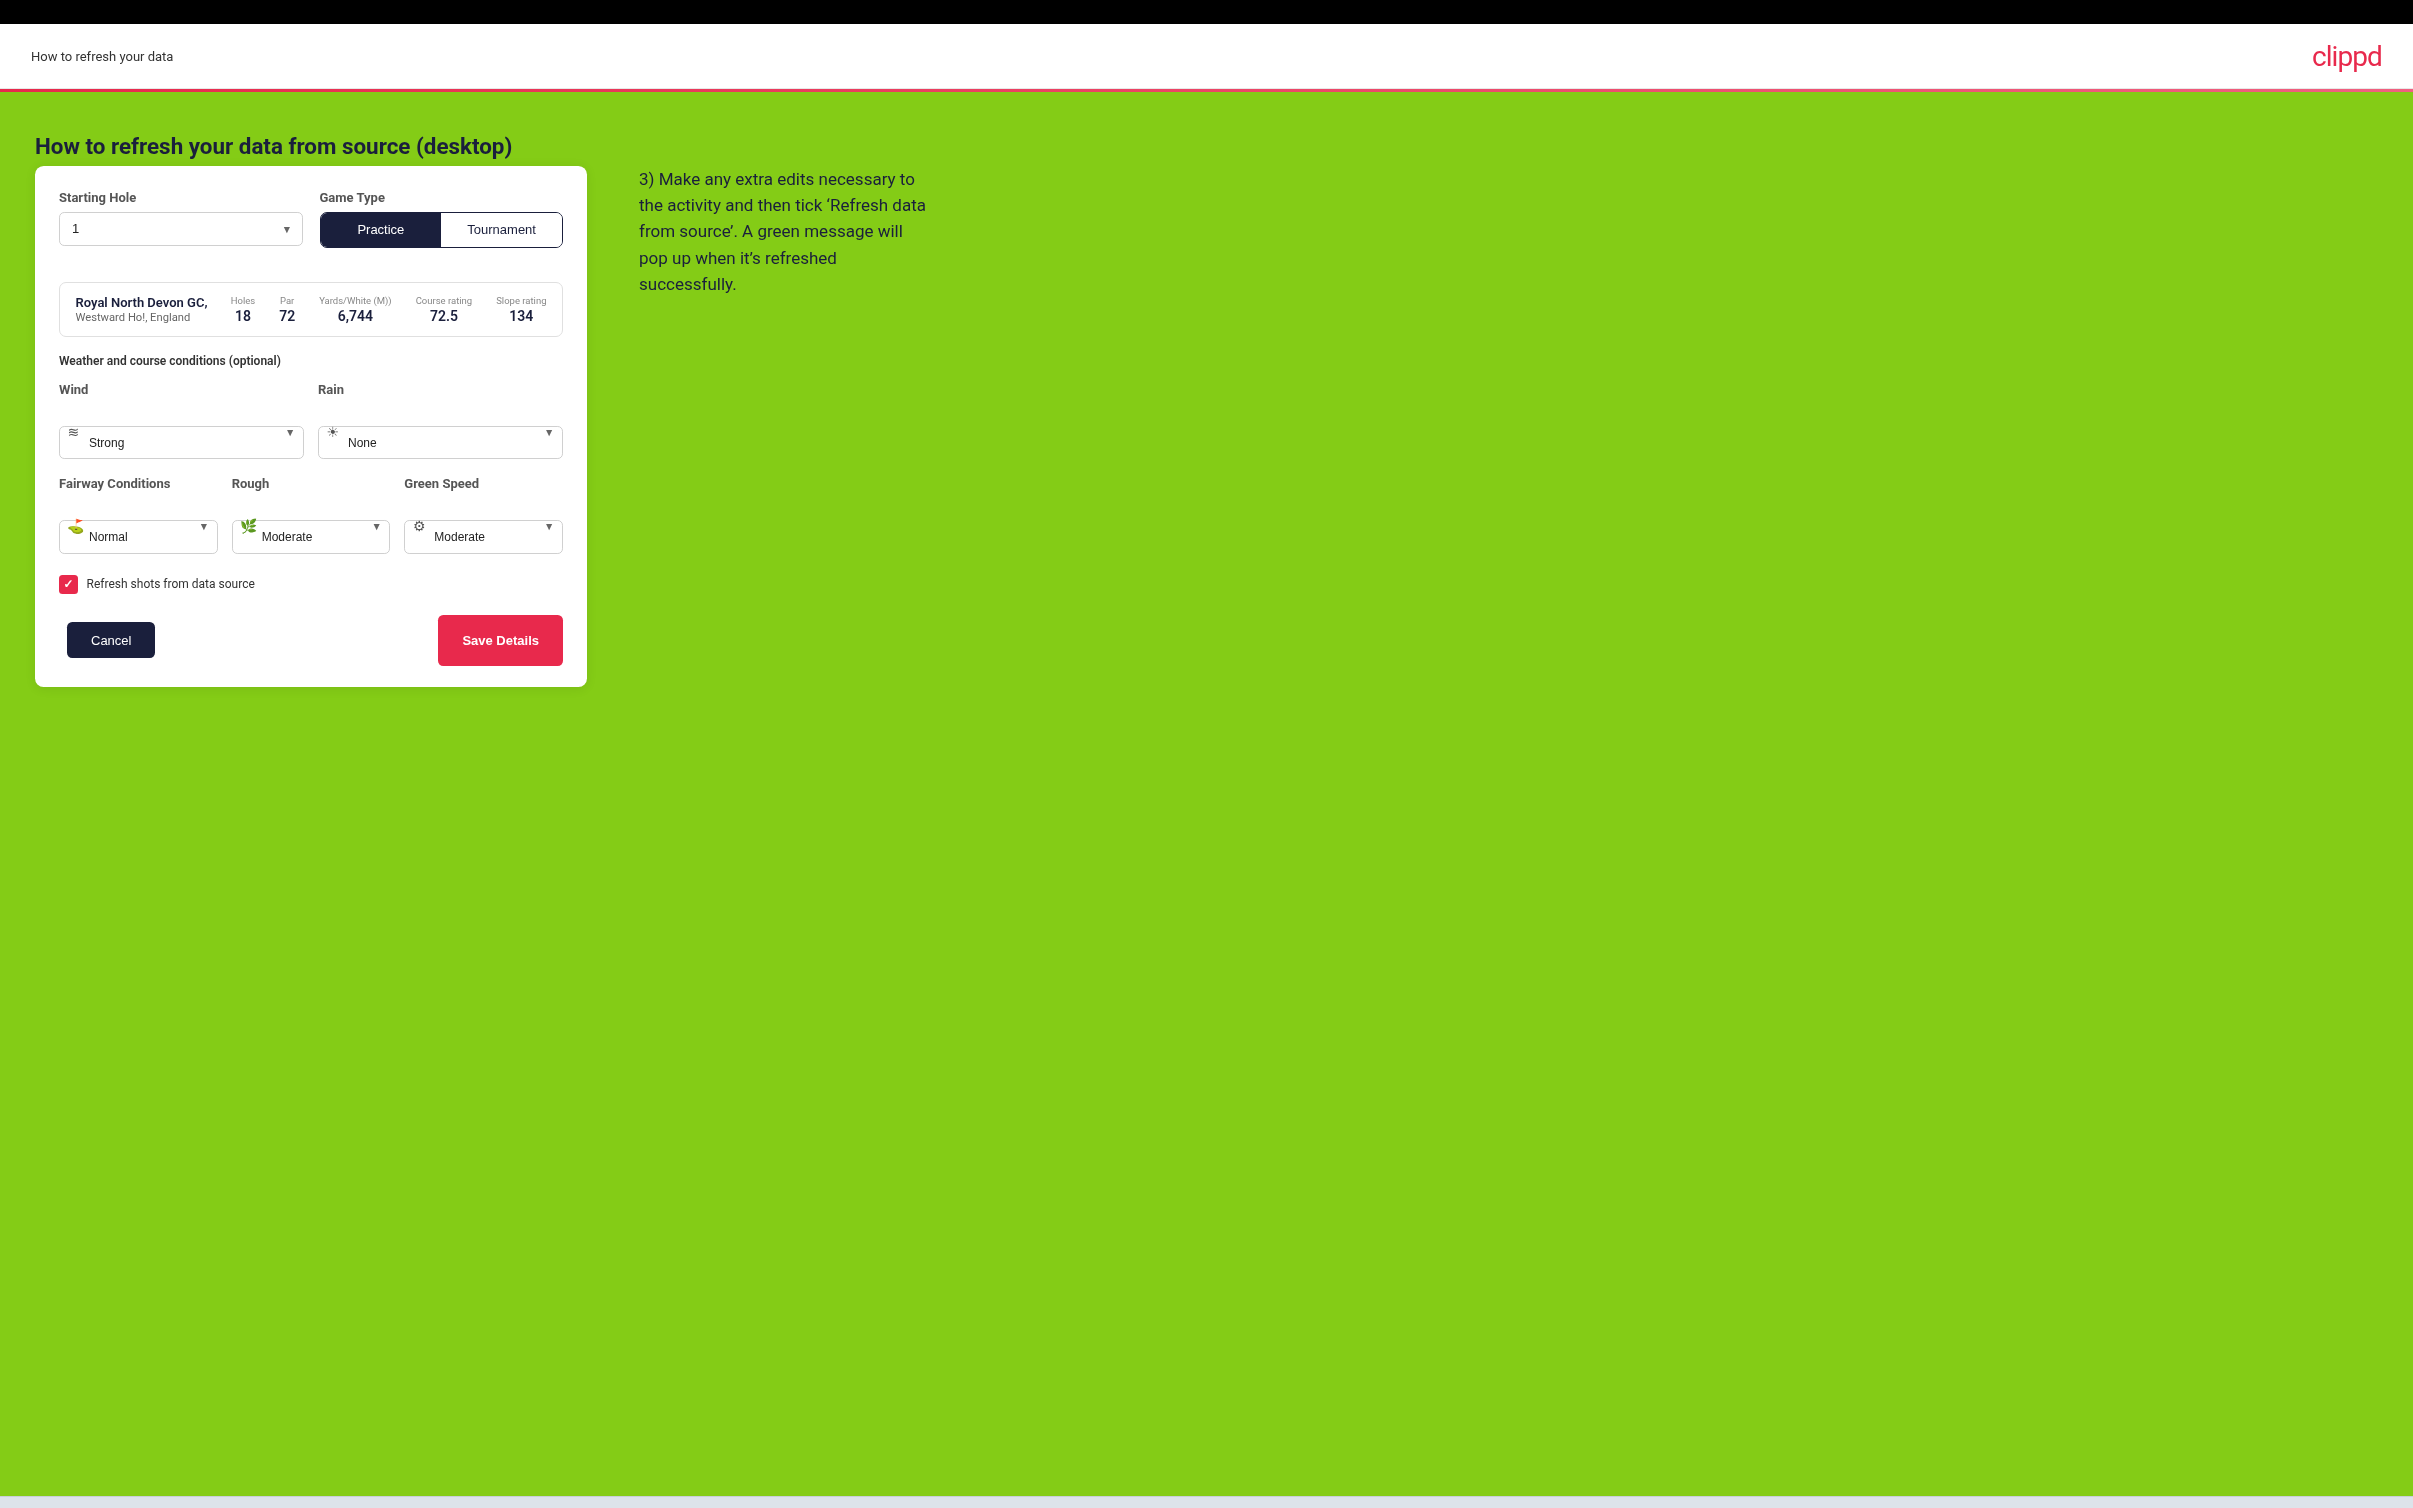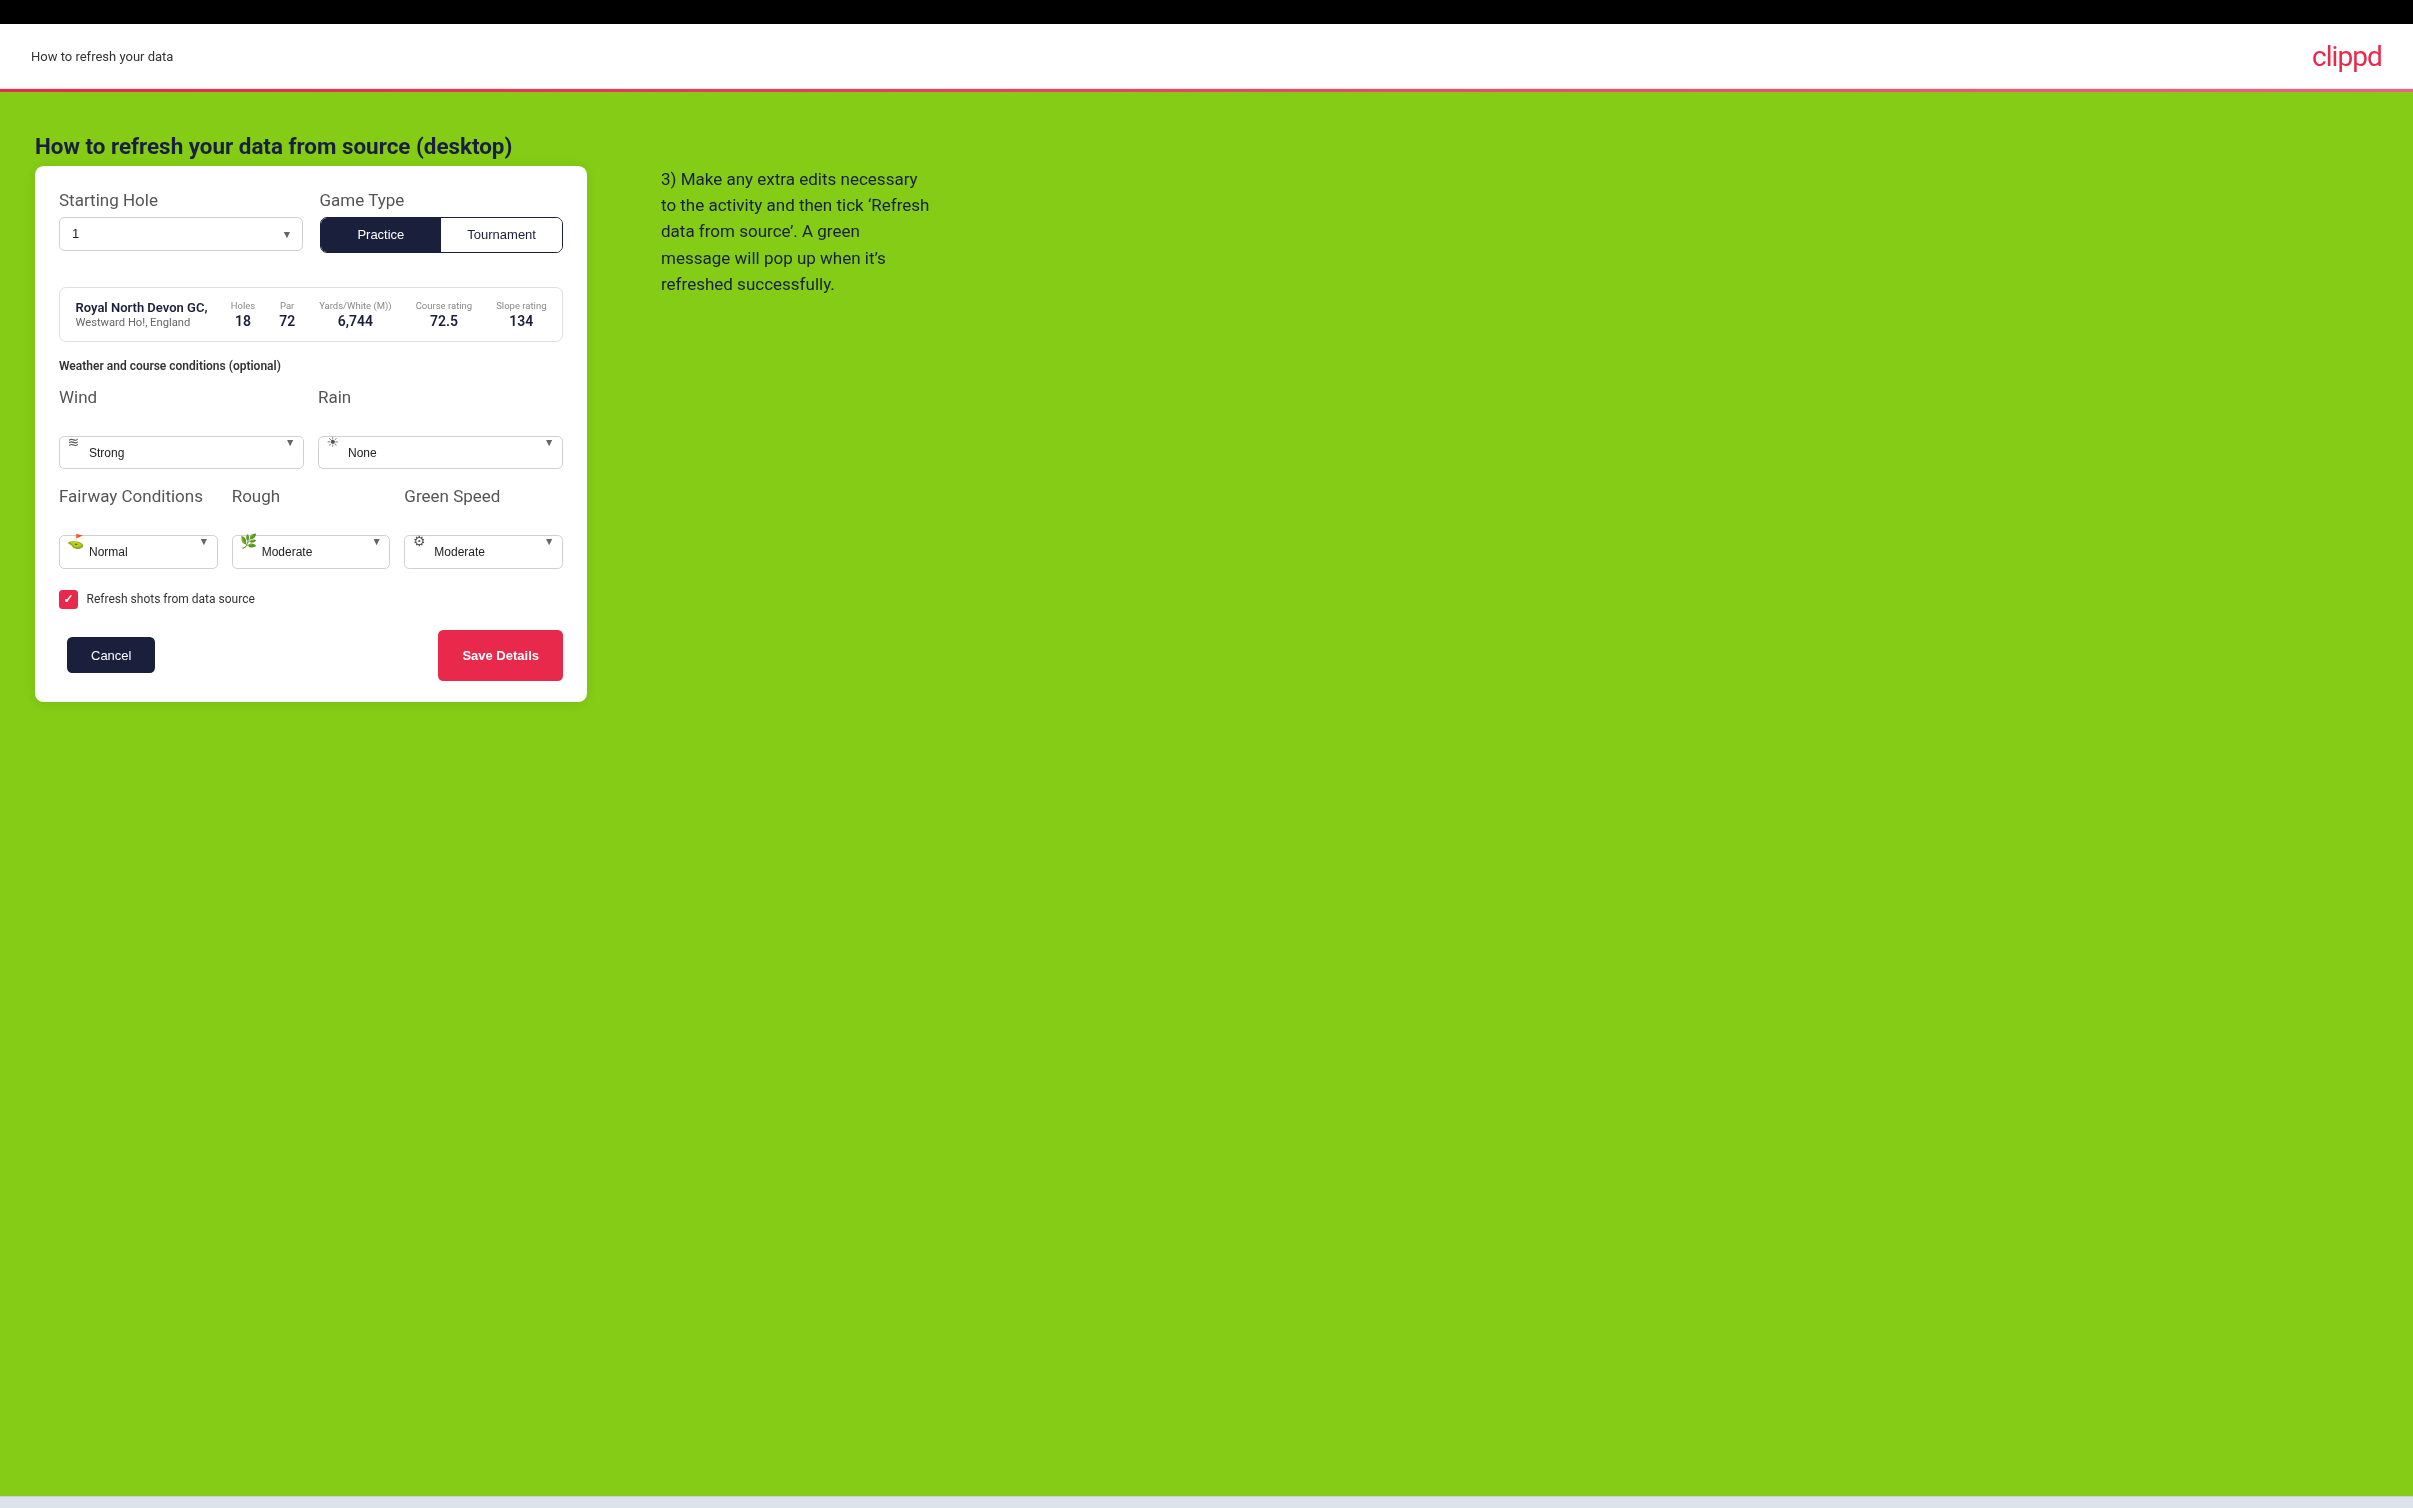--- a/index.html
+++ b/index.html
@@ -62,24 +62,25 @@
       border-radius: 8.6px;
       padding: 24px 24px 21px 24px;
       width: 552px;
       min-width: 500px;
       box-shadow: 0 1.7px 10.4px rgba(0,0,0,0.08);
     }
     .form-section {
       margin-bottom: 17px;
     }
     .form-label {
-      font-size: 17px;
+      font-size: 13px;
       color: #555;
       margin-bottom: 7px;
       display: block;
+      font-weight: bold;
     }
     .select-wrapper {
       position: relative;
       display: flex;
       align-items: center;
     }
     .select-field {
       width: 100%;
       padding: 8.6px 31px 8.6px 12px;
       border: 0.9px solid #d0d0d0;
@@ -275,21 +276,20 @@
       font-weight: 600;
       cursor: pointer;
     }
     .instruction-box {
       max-width: 293px;
     }
     .instruction-text {
       font-size: 17px;
       color: #1a1f3c;
       line-height: 1.55;
-      margin-left: 22px;
     }
     .footer {
       background: #dde3ea;
       padding: 14px 35px;
       border-top: 0.9px solid #c8cfd8;
     }
   </style>
 </head>
 <body>
 

